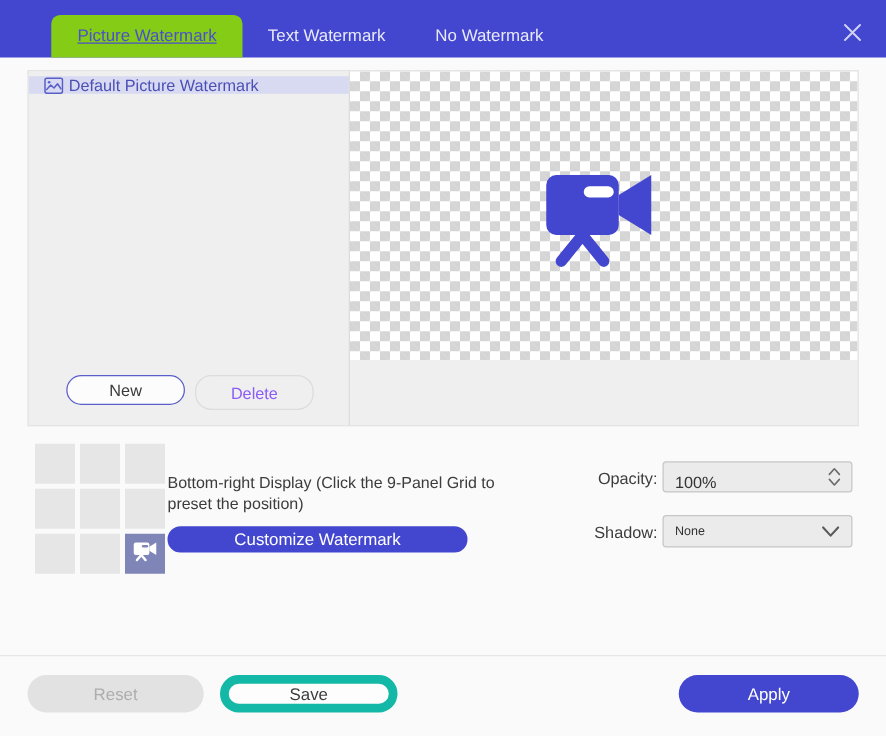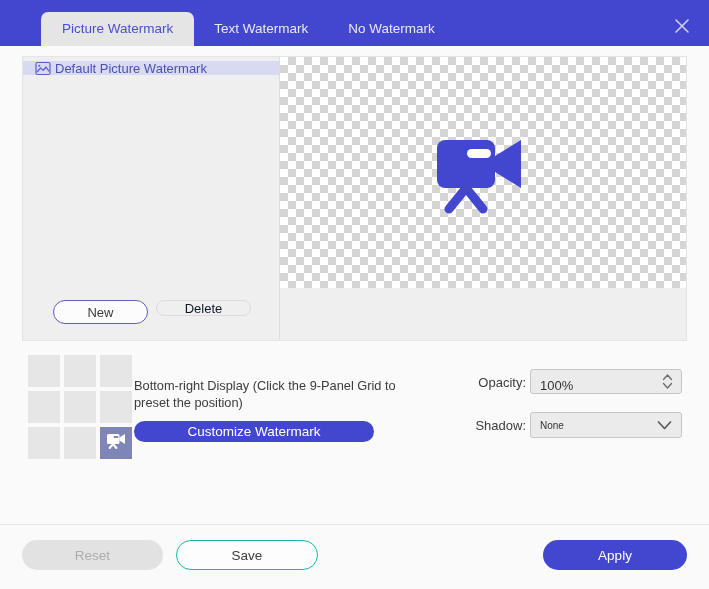--- a/index.html
+++ b/index.html
@@ -15,23 +15,23 @@
   .header {
     position: absolute; left: 0; top: 0; width: 709px; height: 46px;
     background: #4346cf;
   }
   .tabs { position: absolute; left: 41px; top: 0; height: 46px; display: flex; align-items: flex-end; }
   .tab {
     height: 34px; line-height: 34px; padding: 0 20px;
     font-size: 13.5px; color: #e9eaf8; white-space: nowrap; cursor: pointer;
   }
   .tab.active {
-    background: #e5e5e5; color: #4b4fcc;
+    background: #84cc16; color: #4b4fcc;
     border-radius: 7px 7px 0 0; height: 34px; padding: 0 21px;
-    position: relative; top: 0;
+    position: relative; top: 0; text-decoration: underline;
   }
   .close-btn {
     position: absolute; right: 15px; top: 14px; width: 24px; height: 24px;
     cursor: pointer; display: flex; align-items: center; justify-content: center;
   }
 
   
   .content {
     position: absolute; left: 22px; top: 56px; width: 665px; height: 285px;
     background: #efefef; border: 1px solid #e4e4e4; overflow: hidden;
@@ -71,23 +71,23 @@
 
   
   .btn { border: none; outline: none; cursor: pointer; font-family: inherit; }
 
   .btn-new {
     position: absolute; left: 53px; top: 300px; width: 95px; height: 24px;
     background: #fcfcfd; border: 1px solid #5a5ec9; border-radius: 13px;
     color: #3a3a3a; font-size: 13px;
   }
   .btn-delete {
-    position: absolute; left: 156px; top: 300px; width: 95px; height: 16px;
+    position: absolute; left: 156px; top: 300px; width: 95px; height: 28px;
     background: #efefef; border: 1px solid #dcdcdc; border-radius: 13px;
-    color: #0f172a; font-size: 13px; cursor: default;
+    color: #8b5cf6; font-size: 13px; cursor: default;
   }
 
   
   .grid9 {
     position: absolute; left: 28px; top: 355px;
     display: grid; grid-template-columns: repeat(3, 32px); grid-template-rows: repeat(3, 32px);
     gap: 4px;
   }
   .cell { background: #e6e6e6; cursor: pointer; }
   .cell.selected { background: #8085b8; display: flex; align-items: center; justify-content: center; }
@@ -131,21 +131,21 @@
   .footer-div {
     position: absolute; left: 0; top: 524px; width: 709px; height: 1px; background: #e6e6e6;
   }
   .btn-reset {
     position: absolute; left: 22px; top: 540px; width: 141px; height: 30px;
     background: #e2e2e2; border: none; border-radius: 15px;
     color: #adadad; font-size: 13.5px; cursor: default;
   }
   .btn-save {
     position: absolute; left: 176px; top: 540px; width: 142px; height: 30px;
-    background: #fdfdfd; border: 1px solid #14b8a6; border-radius: 15px;
+    background: #fdfdfd; border: 7px solid #14b8a6; border-radius: 15px;
     color: #3c3c3c; font-size: 13.5px;
   }
   .btn-apply {
     position: absolute; left: 543px; top: 540px; width: 144px; height: 30px;
     background: #4346cf; border: none; border-radius: 15px;
     color: #ffffff; font-size: 13.5px;
   }
 </style>
 </head>
 <body>

